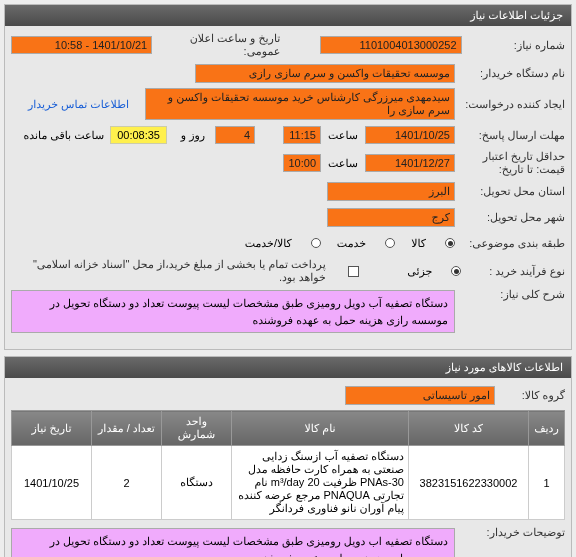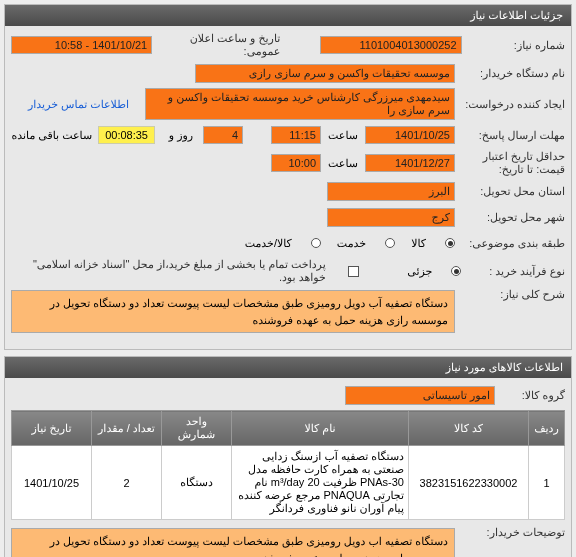--- a/index.html
+++ b/index.html
@@ -8,32 +8,32 @@
 .panel { border: 1px solid #bbb; margin-bottom: 6px; background: #e8e8e8; }
 .panel-header { background: linear-gradient(#6a6a6a, #4a4a4a); color: #fff; padding: 4px 8px; font-size: 11px; }
 .panel-body { padding: 6px; }
 .row { display: flex; align-items: center; margin-bottom: 4px; min-height: 22px; }
 .lbl { width: 110px; text-align: right; padding-left: 6px; color: #333; font-size: 11px; }
 .lbl-sm { width: 40px; text-align: center; padding: 0 4px; font-size: 11px; }
 .field { background: #f97316; border: 1px solid #aaa; padding: 2px 4px; min-height: 18px; font-size: 11px; color: #222; display: inline-block; }
 .w130 { width: 128px; }
 .w150 { width: 150px; }
 .w90 { width: 90px; }
-.w50 { width: 50px; }
+.w50 { width: 38px; }
 .w40 { width: 40px; }
 .w260 { width: 260px; }
 .link { color: #1a5fd6; font-size: 11px; margin-right: 16px; display: inline-block; }
 .timer { background: #fff04d; border: 1px solid #cca; padding: 2px 6px; font-size: 11px; margin-right: 4px; }
 .remain-lbl { font-size: 11px; margin-right: 4px; }
 .radiogrp { display: flex; gap: 16px; align-items: center; }
 .radiogrp label { display: flex; align-items: center; gap: 19px; font-size: 11px; }
 .radiodot { width: 10px; height: 10px; border: 1px solid #555; border-radius: 50%; display: inline-flex; align-items: center; justify-content: center; background: #fff; }
 .radiodot.on::after { content: ""; width: 5px; height: 5px; background: #333; border-radius: 50%; }
 .chk { width: 11px; height: 11px; border: 1px solid #555; display: inline-block; background: #fff; vertical-align: middle; }
-.desc-box { background: #fdba74; border: 1px solid #aaa; padding: 4px 6px; font-size: 11px; line-height: 1.5; margin: 2px 0 6px 0; }
+.desc-box { background: #f0abfc; border: 1px solid #aaa; padding: 4px 6px; font-size: 11px; line-height: 1.5; margin: 2px 0 6px 0; }
 .tbl { width: 100%; border-collapse: collapse; background: #fff; font-size: 11px; }
 .tbl th { background: linear-gradient(#888, #666); color: #fff; padding: 4px; border: 1px solid #999; font-weight: normal; }
 .tbl td { border: 1px solid #ccc; padding: 4px; text-align: center; }
 .tbl td.rt { text-align: right; }
 .note { font-size: 11px; color: #333; margin-right: 6px; }
 .inline-row { display: flex; align-items: center; gap: 2px; }
 .watermark { position: relative; }
 .watermark::before { content: ""; position: absolute; inset: 0; background: transparent; pointer-events: none; }
 </style>
 </head>

